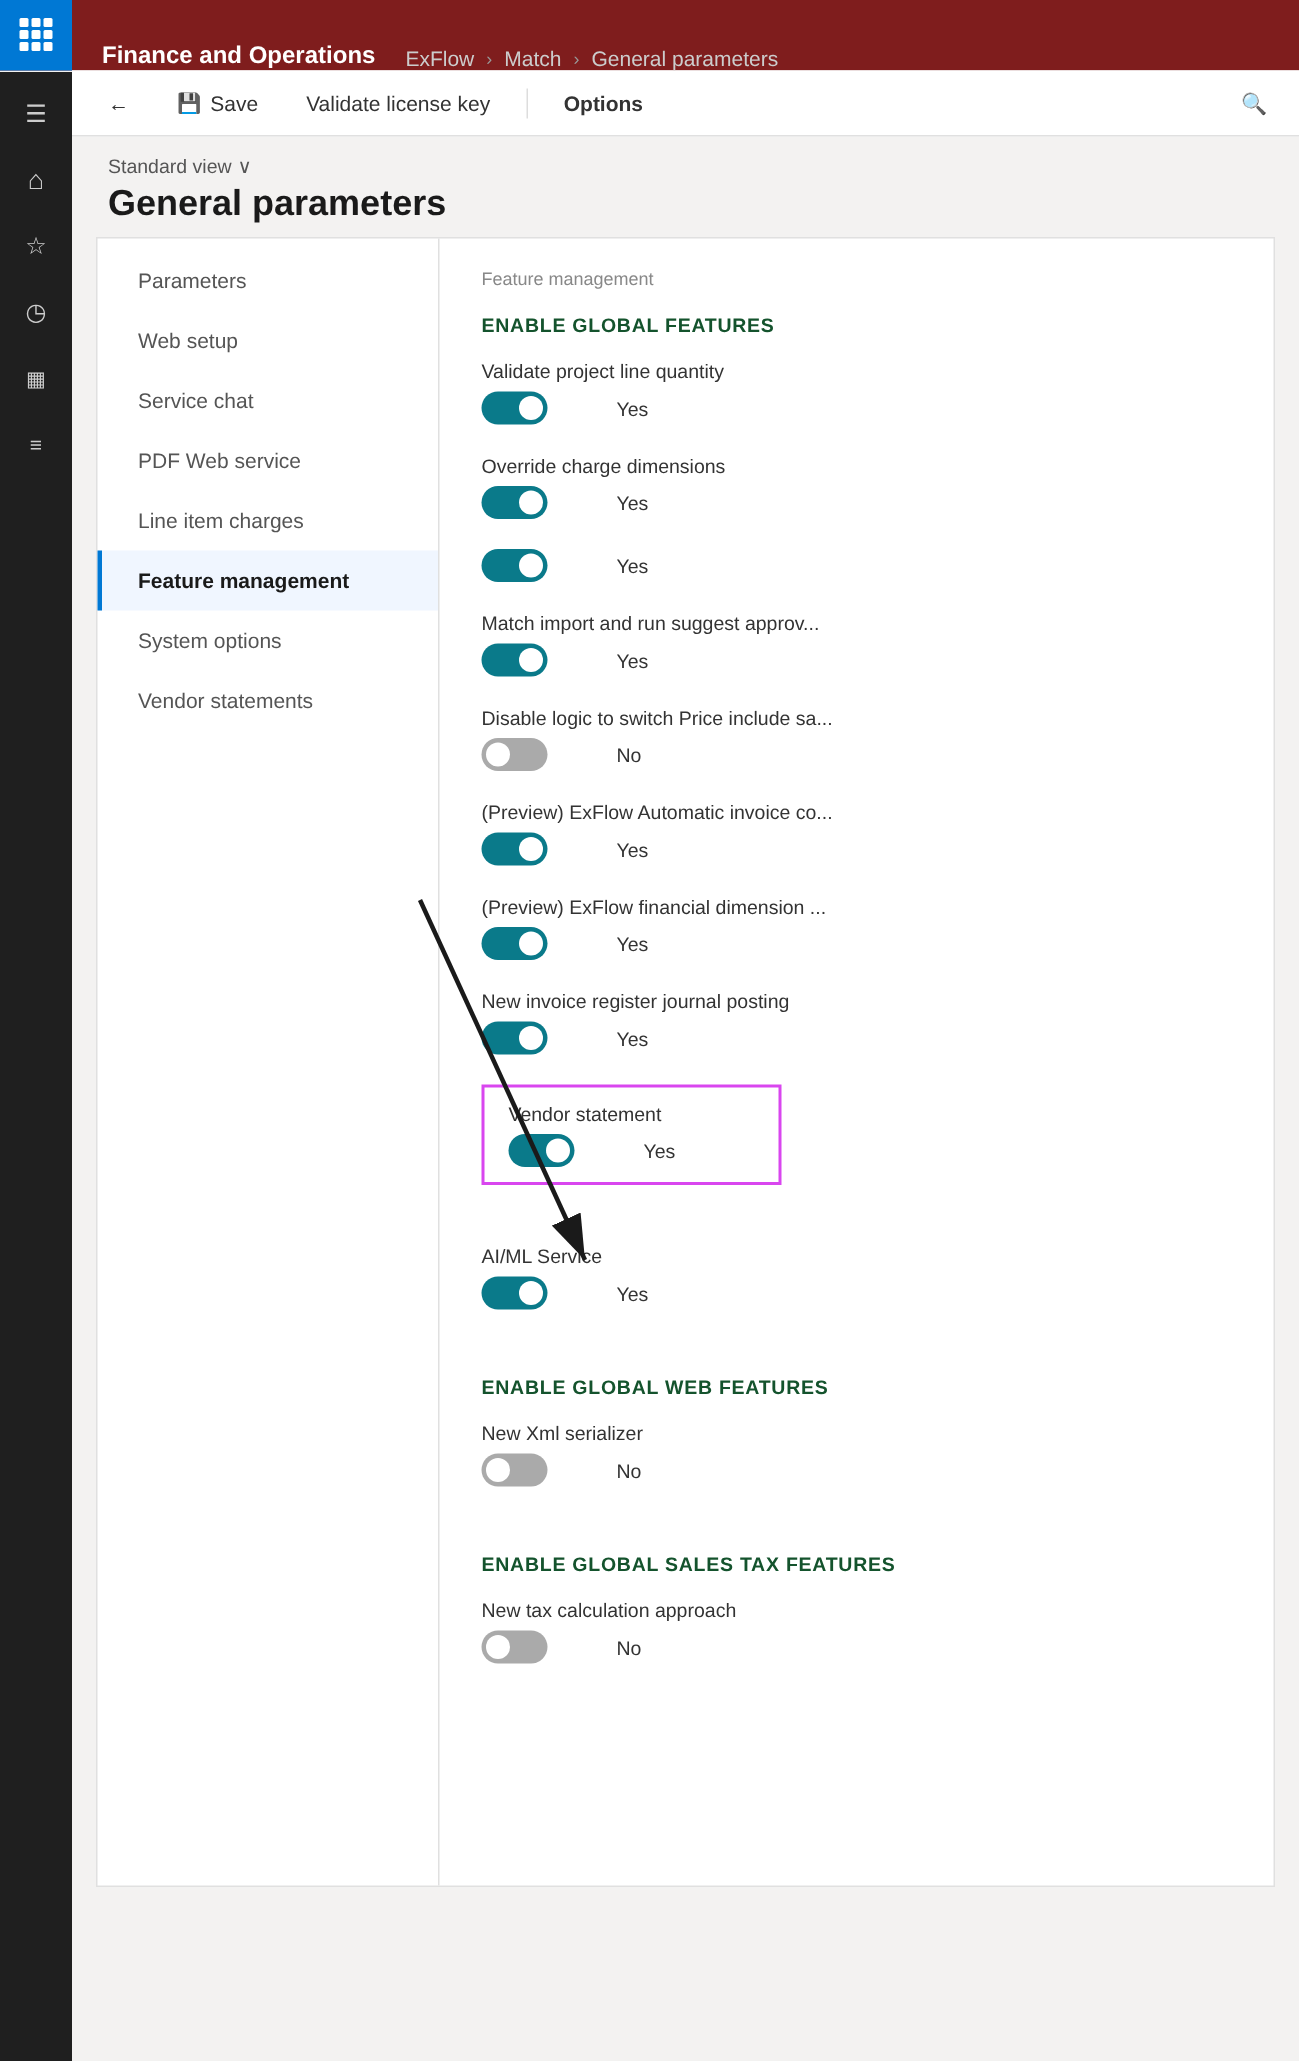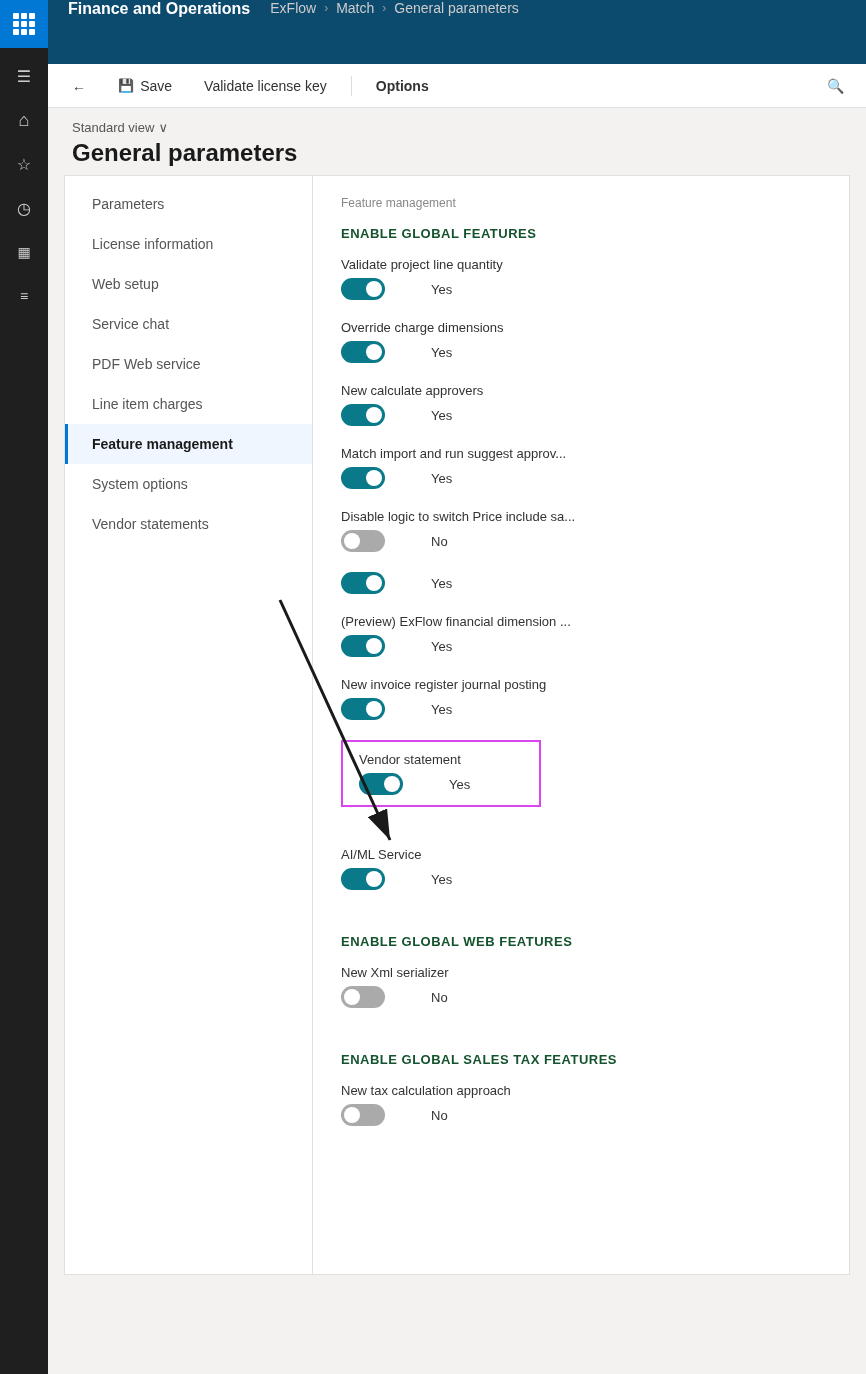--- a/index.html
+++ b/index.html
@@ -7,25 +7,25 @@
       font-family: 'Segoe UI', Arial, sans-serif;
       font-size: 14px;
       background: #f3f2f1;
       width: 866px;
       min-height: 1374px;
       overflow-x: hidden;
     }
 
     
     .topbar {
-      background: #0c4a6e;
+      background: #7f1d1d;
       color: white;
-      height: 64px;
-      display: flex;
-      align-items: flex-start;
+      height: 47px;
+      display: flex;
+      align-items: flex-end;
       padding: 0 0 0 0;
     }
     .topbar-grid {
       width: 48px;
       height: 48px;
       background: #0078d4;
       display: flex;
       align-items: center;
       justify-content: center;
       flex-shrink: 0;
@@ -155,21 +155,21 @@
     .content-wrapper {
       display: flex;
       margin: 0 16px 16px 16px;
       background: white;
       border: 1px solid #e0e0e0;
       min-height: 1100px;
     }
 
     
     .left-nav {
-      width: 248px;
+      width: 228px;
       flex-shrink: 0;
       border-right: 1px solid #e0e0e0;
       padding: 8px 0;
     }
     .nav-item {
       padding: 12px 24px;
       color: #555;
       cursor: pointer;
       font-size: 14px;
       border-left: 3px solid transparent;
@@ -326,21 +326,20 @@
       <span>∨</span>
     </div>
     <h1 class="page-title">General parameters</h1>
   </div>
 
   <div class="content-wrapper">
 
     <div class="left-nav">
 
     <div class="nav-item">Parameters</div>
-        <div class="nav-item">License information</div>
         <div class="nav-item">Web setup</div>
         <div class="nav-item">Service chat</div>
         <div class="nav-item">PDF Web service</div>
         <div class="nav-item">Line item charges</div>
         <div class="nav-item active">Feature management</div>
         <div class="nav-item">System options</div>
         <div class="nav-item">Vendor statements</div>
       </div>
 
     <div class="right-content">
@@ -359,21 +358,20 @@
         <div class="feature-row">
           <div class="feature-label">Override charge dimensions</div>
           <div class="feature-toggle-row">
             <div class="toggle on">
               <div class="toggle-thumb"></div>
             </div>
             <span class="toggle-value">Yes</span>
           </div>
         </div>
         <div class="feature-row">
-          <div class="feature-label">New calculate approvers</div>
           <div class="feature-toggle-row">
             <div class="toggle on">
               <div class="toggle-thumb"></div>
             </div>
             <span class="toggle-value">Yes</span>
           </div>
         </div>
         <div class="feature-row">
           <div class="feature-label">Match import and run suggest approv...</div>
           <div class="feature-toggle-row">
@@ -386,20 +384,21 @@
         <div class="feature-row">
           <div class="feature-label">Disable logic to switch Price include sa...</div>
           <div class="feature-toggle-row">
             <div class="toggle off">
               <div class="toggle-thumb"></div>
             </div>
             <span class="toggle-value">No</span>
           </div>
         </div>
         <div class="feature-row">
+          <div class="feature-label">(Preview) ExFlow Automatic invoice co...</div>
           <div class="feature-toggle-row">
             <div class="toggle on">
               <div class="toggle-thumb"></div>
             </div>
             <span class="toggle-value">Yes</span>
           </div>
         </div>
         <div class="feature-row">
           <div class="feature-label">(Preview) ExFlow financial dimension ...</div>
           <div class="feature-toggle-row">

